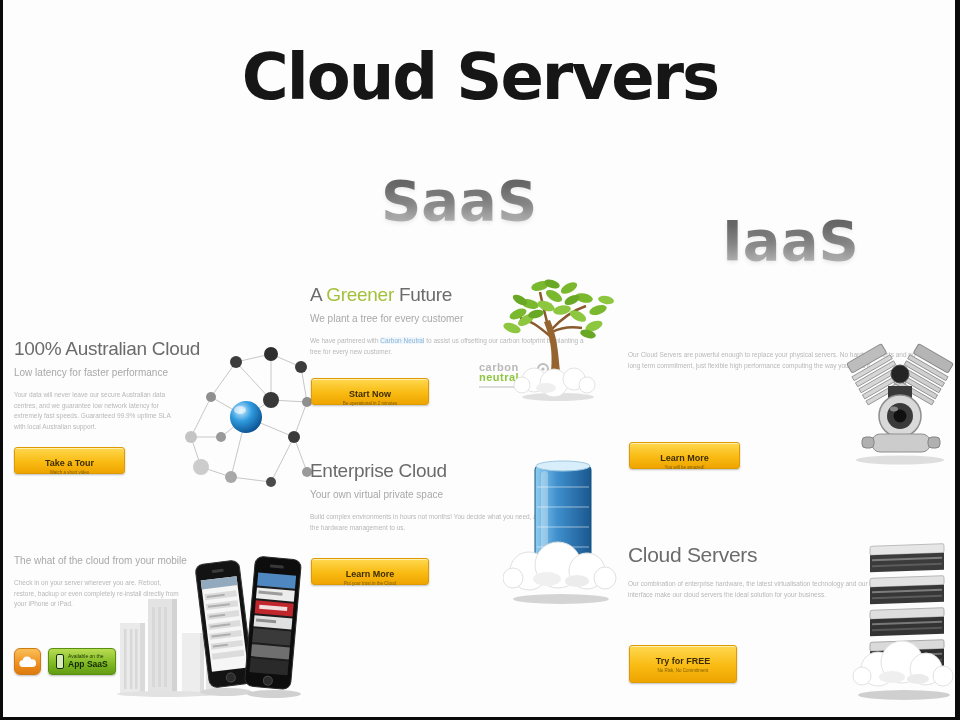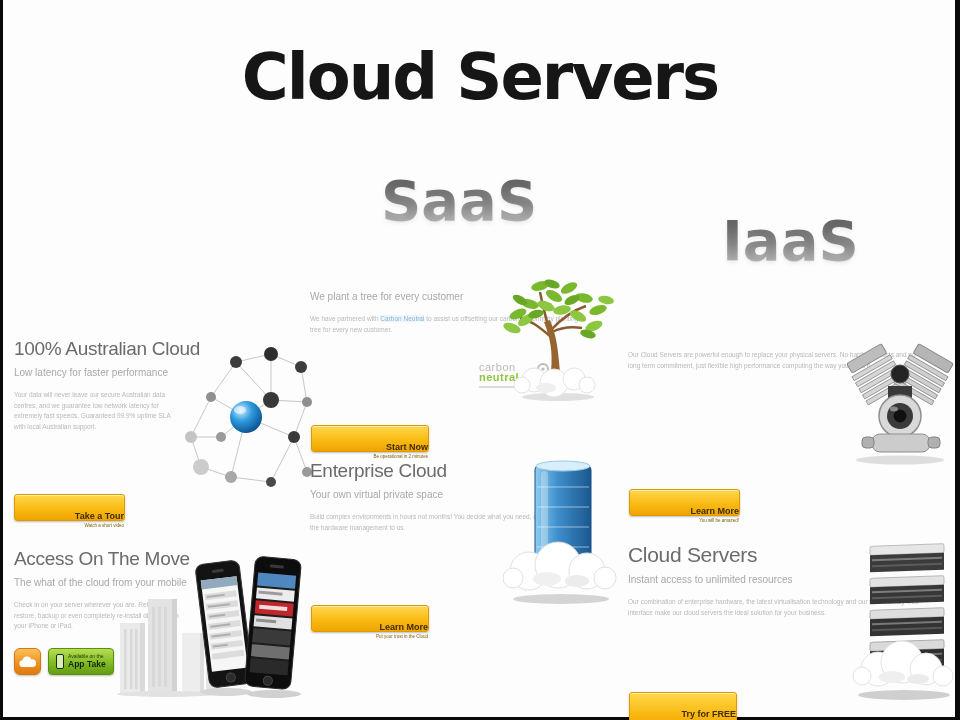--- a/index.html
+++ b/index.html
@@ -35,21 +35,21 @@
   .card-title-lg { font-size:21px; }
   .card-sub { color:#a8a8a8; font-size:10px; margin-top:7px; white-space:nowrap; }
   .card-body { color:#b8b8b8; font-size:6.5px; line-height:1.65; margin-top:12px; }
   .green-word { color:#a3c13a; }
   .body-link { color:#8ab4d8; background:#eef6fc; }
 
   .btn {
     position:absolute; border:1px solid #dd9b00; border-radius:3px;
     background:linear-gradient(180deg,#ffd84f 0%,#f9bb13 55%,#efa400 100%);
     box-shadow:inset 0 1px 0 rgba(255,255,255,.55), 0 1px 2px rgba(0,0,0,.25);
-    text-align:right; cursor:pointer; padding-top:16px;margin-top:47px;
+    text-align:center; cursor:pointer; padding-top:10px;
   }
   .btn-label { display:block; font-size:9px; font-weight:bold; color:#3e2d00; line-height:11px; }
   .btn-sub { display:block; font-size:4.5px; color:#7e5c00; line-height:7px; }
 
   .graphic { position:absolute; }
 
   
   .store-row { position:absolute; left:14px; top:648px; display:flex; align-items:center; gap:7px; }
   .app-icon {
     width:27px; height:27px; border-radius:6px;
@@ -63,21 +63,21 @@
     border:1px solid #599010; box-shadow:0 1px 2px rgba(0,0,0,.25); cursor:pointer;
   }
   .badge-phone { width:8px; height:15px; border:1.5px solid #16300a; border-radius:2px; background:#d9ecb8; }
   .badge-text { display:flex; flex-direction:column; line-height:1; }
   .badge-top { font-size:5px; color:#1c3608; }
   .badge-bottom { font-size:8.5px; font-weight:bold; color:#142a05; margin-top:1px; }
 
   
   .cn-logo { position:absolute; left:479px; top:362px; display:flex; align-items:flex-start; gap:3px; }
   .cn-words { line-height:0.95; }
-  .cn-line1 { font-size:11px; color:#b9b9b9; letter-spacing:0.5px; }
+  .cn-line1 { font-size:11px; color:#b9b9b9; letter-spacing:0.5px;font-weight:bold; }
   .cn-line2 { font-size:11px; font-weight:bold; color:#8dc63f; letter-spacing:0.5px; }
   .cn-tag { margin-top:3px; width:52px; height:2px; background:#dcdcdc; }
 </style>
 </head>
 <body>
 
 <div class="stage">
   <div class="frame frame-left"></div>
   <div class="frame frame-right"></div>
   <div class="frame frame-bottom"></div>
@@ -138,36 +138,35 @@
     <circle cx="95" cy="140" r="5" fill="#4a4a4a"></circle>
     <circle cx="55" cy="135" r="6" fill="#a8a8a8"></circle>
     <circle cx="25" cy="125" r="8" fill="#cccccc"></circle>
     <circle cx="95" cy="58" r="8" fill="#383838"></circle>
     <circle cx="45" cy="95" r="5" fill="#9a9a9a"></circle>
     <circle cx="70" cy="75" r="16" fill="url(#blueNode)"></circle>
     <ellipse cx="64" cy="68" rx="6" ry="4" fill="#ffffff" opacity="0.55"></ellipse>
   </svg>
 
   <div class="card" style="left:14px; top:548px; width:180px;">
-    <div class="card-title">Access On The Move</div>
     <div class="card-sub">The what of the cloud from your mobile</div>
     <div class="card-body" style="width:170px;">Check in on your server wherever you are. Reboot, restore, backup or even completely re-install directly from your iPhone or iPad.</div>
   </div>
 
   <div class="store-row">
     <div class="app-icon">
       <svg width="18" height="12" viewBox="0 0 18 12">
         <path d="M4 11 a3.4 3.4 0 0 1 -0.4 -6.8 A4.6 4.6 0 0 1 12.4 3.4 A3.2 3.2 0 0 1 14 11 Z" fill="#ffffff"></path>
       </svg>
     </div>
     <div class="store-badge">
       <div class="badge-phone"></div>
       <div class="badge-text">
         <span class="badge-top">Available on the</span>
-        <span class="badge-bottom">App Take</span>
+        <span class="badge-bottom">App SaaS</span>
       </div>
     </div>
   </div>
 
   <svg class="graphic" style="left:112px; top:585px;" width="108" height="112" viewBox="0 0 108 112">
     <rect x="8" y="38" width="20" height="70" fill="#eaeaea"></rect>
     <rect x="28" y="38" width="5" height="70" fill="#dadada"></rect>
     <rect x="36" y="14" width="24" height="94" fill="#e3e3e3"></rect>
     <rect x="60" y="14" width="5" height="94" fill="#d2d2d2"></rect>
     <rect x="70" y="48" width="18" height="60" fill="#ededed"></rect>
@@ -223,20 +222,23 @@
       <rect x="62" y="65" width="38" height="11" fill="#e0e0e0"></rect>
       <rect x="64" y="68" width="20" height="3" fill="#8f8f8f"></rect>
       <rect x="62" y="78" width="38" height="14" fill="#3a3a3a"></rect>
       <rect x="62" y="94" width="38" height="12" fill="#6f6f6f"></rect>
       <rect x="62" y="108" width="38" height="14" fill="#2a2a2a"></rect>
       <circle cx="81" cy="129" r="4.5" fill="#2b2b2b" stroke="#4a4a4a"></circle>
     </g>
   </svg>
 
   <div class="card" style="left:310px; top:284px; width:290px;">
+    <div class="card-title">
+      <span>A </span><span class="green-word">Greener</span><span> Future</span>
+    </div>
     <div class="card-sub">We plant a tree for every customer</div>
     <div class="card-body" style="width:280px;">
       <span>We have partnered with </span><span class="body-link">Carbon Neutral</span><span> to assist us offsetting our carbon footprint by planting a tree for every new customer.</span>
     </div>
   </div>
   <div class="btn" style="left:311px; top:378px; width:118px; height:27px;">
     <span class="btn-label">Start Now</span>
     <span class="btn-sub">Be operational in 2 minutes</span>
   </div>
 
@@ -374,21 +376,20 @@
     <circle cx="58" cy="86" r="13" fill="#3a3a3a"></circle>
     <circle cx="58" cy="86" r="6.5" fill="#101010"></circle>
     <ellipse cx="52" cy="79" rx="4" ry="2.5" fill="#ffffff" opacity="0.4"></ellipse>
     <rect x="30" y="104" width="58" height="18" rx="8" fill="#cccccc" stroke="#8f8f8f"></rect>
     <rect x="20" y="107" width="12" height="11" rx="4" fill="#b0b0b0" stroke="#858585"></rect>
     <rect x="86" y="107" width="12" height="11" rx="4" fill="#b0b0b0" stroke="#858585"></rect>
   </svg>
 
   <div class="card" style="left:628px; top:543px; width:300px;">
     <div class="card-title card-title-lg">Cloud Servers</div>
-    <div class="card-sub">Instant access to unlimited resources</div>
     <div class="card-body" style="width:295px;">Our combination of enterprise hardware, the latest virtualisation technology and our user friendly web interface make our cloud servers the ideal solution for your business.</div>
   </div>
   <div class="btn" style="left:629px; top:645px; width:108px; height:38px;">
     <span class="btn-label">Try for FREE</span>
     <span class="btn-sub">No Risk, No Commitment</span>
   </div>
 
   <svg class="graphic" style="left:852px; top:535px;" width="104" height="168" viewBox="0 0 104 168">
     <ellipse cx="52" cy="160" rx="46" ry="5" fill="#cfcfcf"></ellipse>
     <g transform="skewY(-2)">

